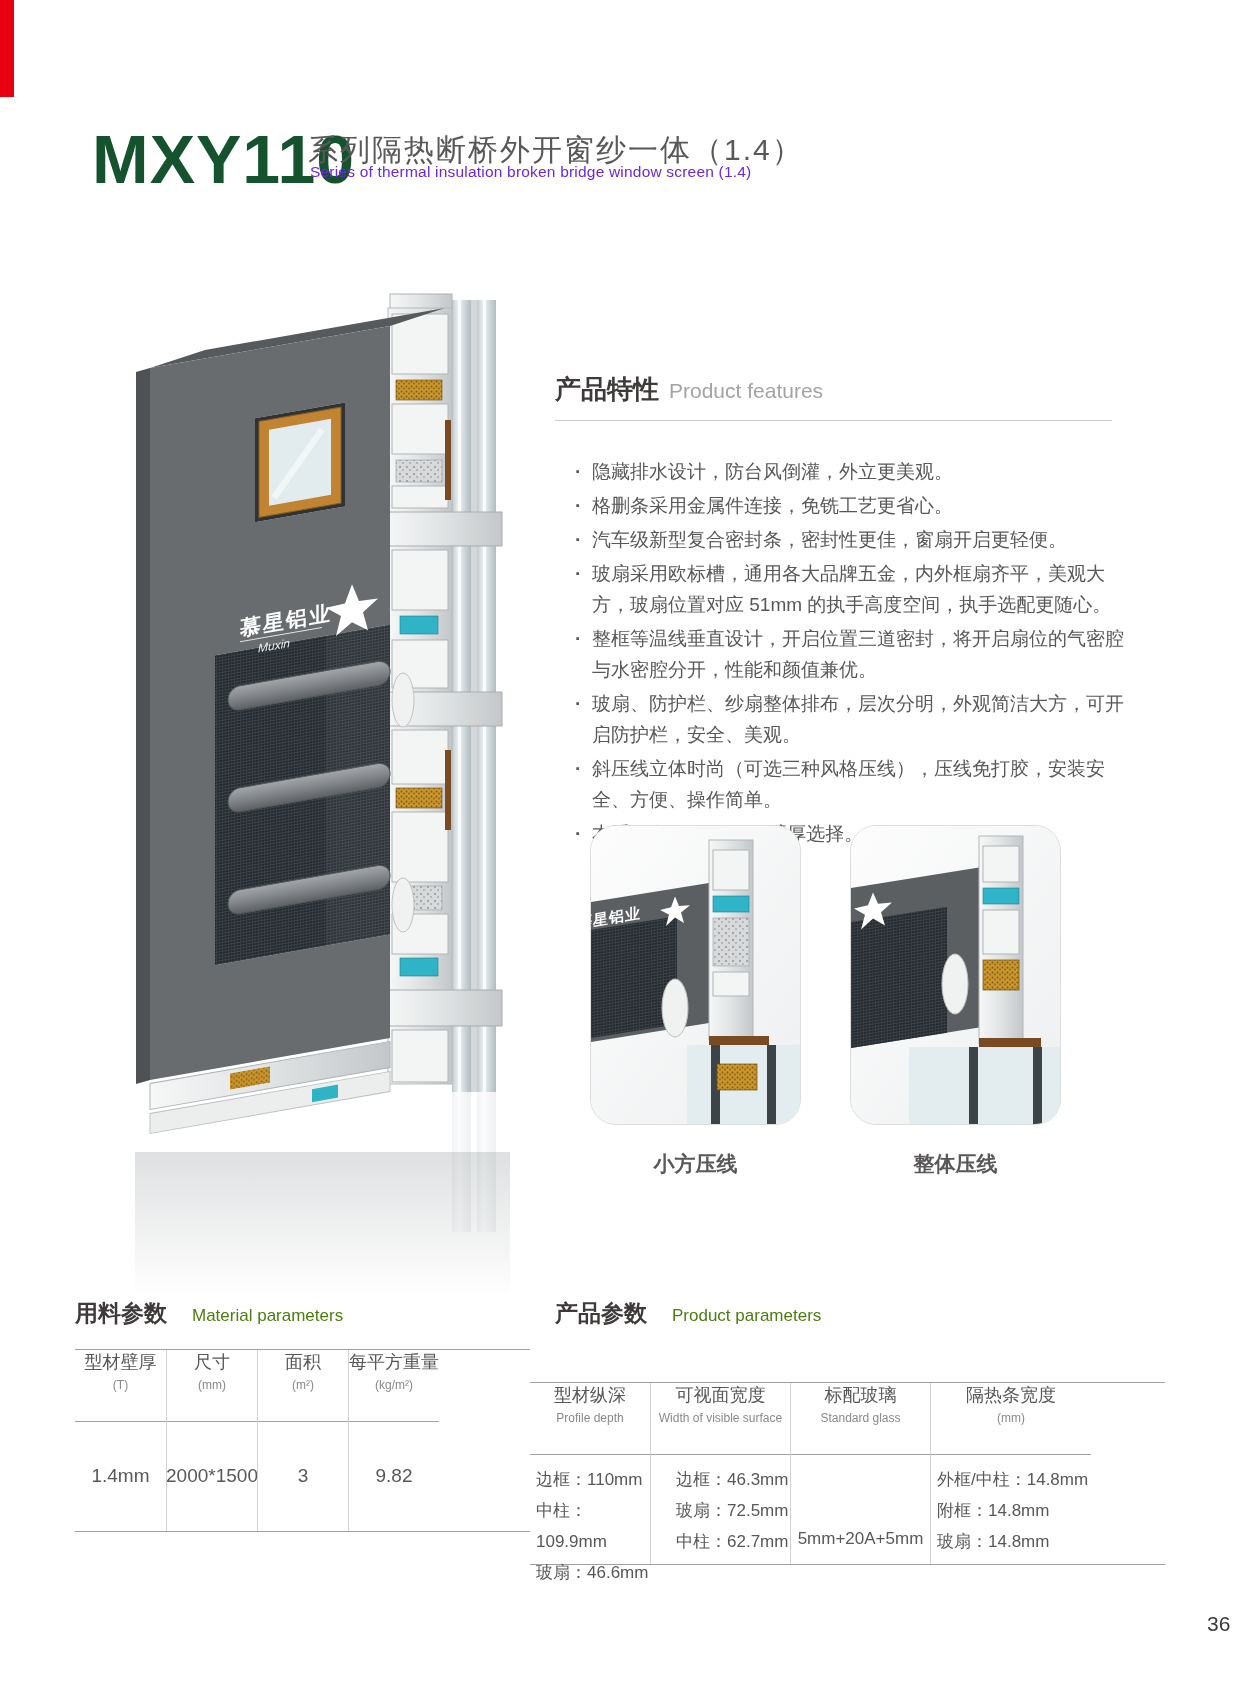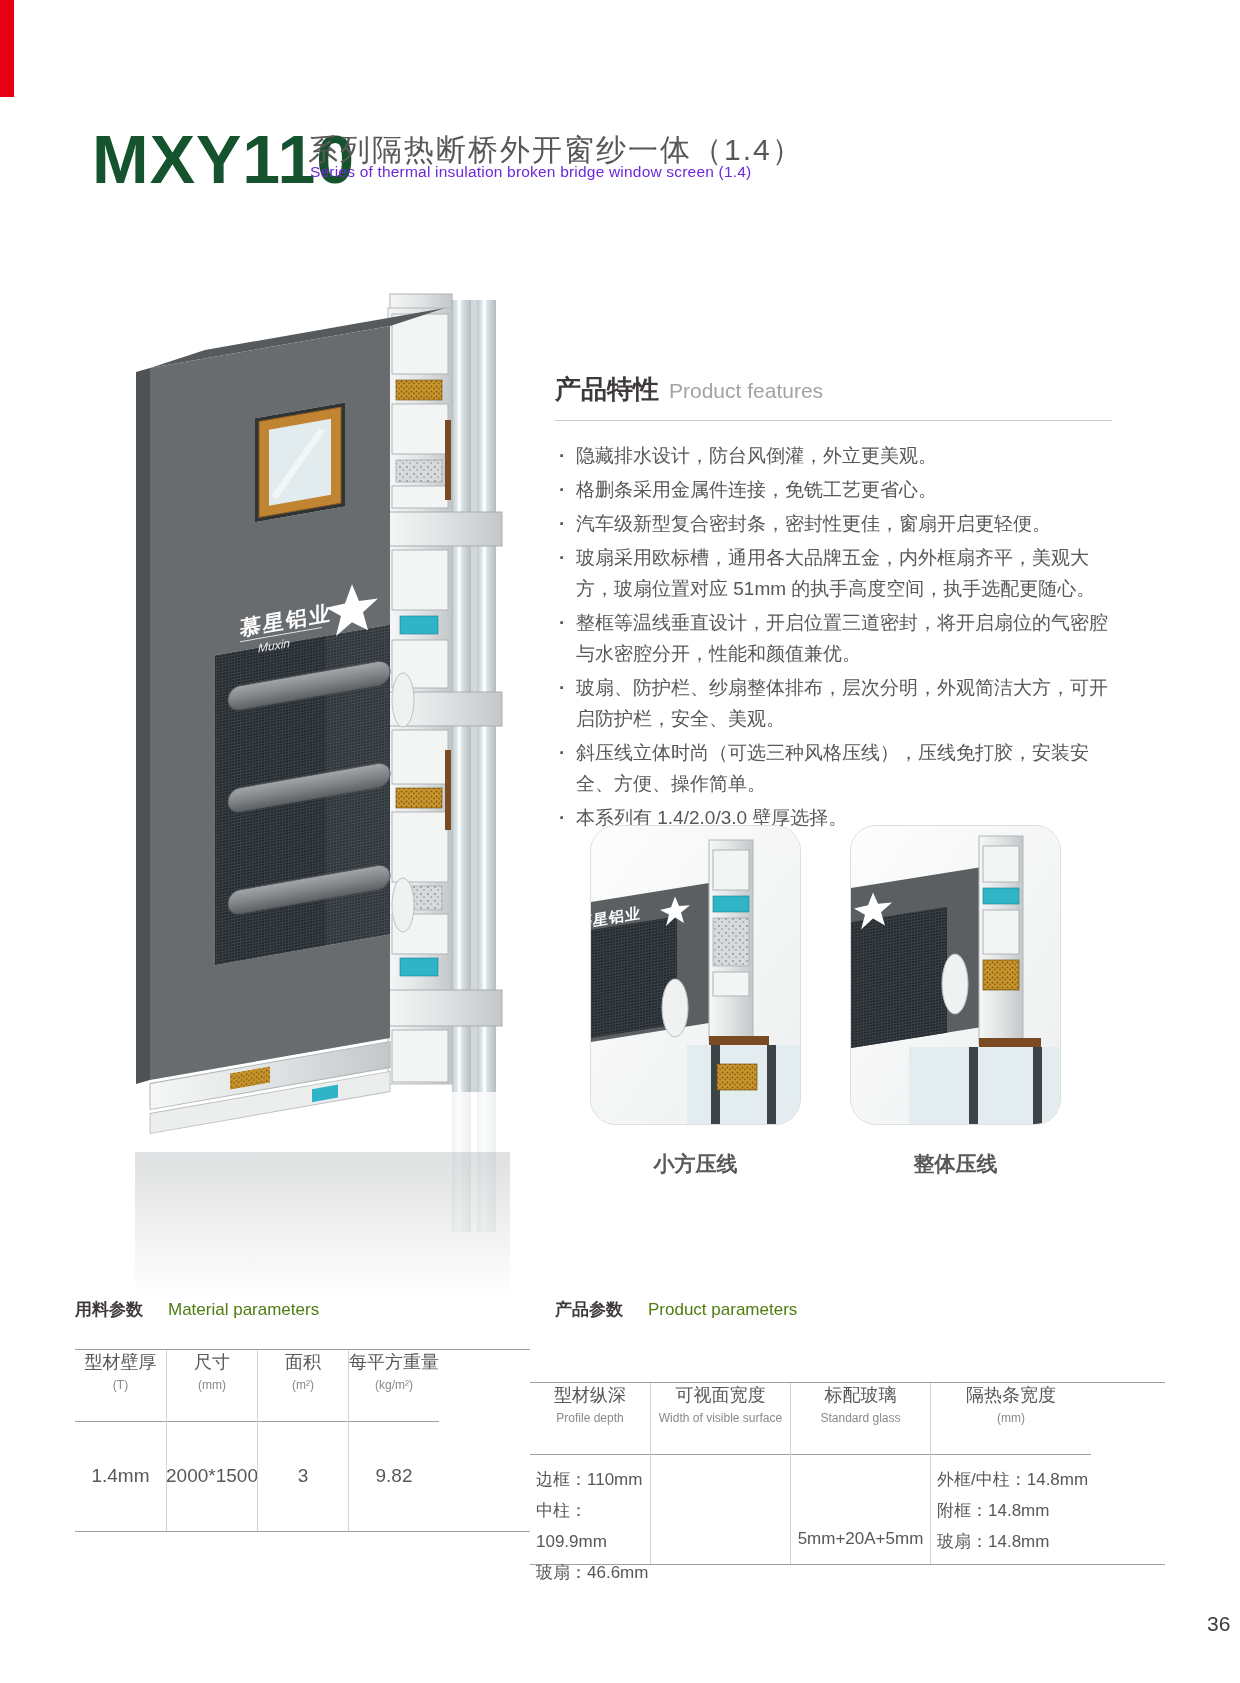--- a/index.html
+++ b/index.html
@@ -17,34 +17,34 @@
 
   
   .hero { position:absolute; left:90px; top:290px; width:450px; height:1010px; }
   .hero svg { display:block; }
 
   
   .features-head { position:absolute; left:555px; top:372px; white-space:nowrap; }
   .features-head .cn { font-size:26px; font-weight:bold; color:#3e3a39; }
   .features-head .en { font-size:21px; color:#a2a3a3; margin-left:10px; }
   .features-rule { position:absolute; left:555px; top:420px; width:557px; border-top:1px solid #c9caca; }
-  .features-list { position:absolute; left:555px; top:440px; width:557px; margin:0; padding:0; }
+  .features-list { position:absolute; left:555px; top:440px; width:557px; margin:16px; padding:0; }
   .features-list li { list-style:none; position:relative; padding-left:21px; font-size:19px; line-height:31px; color:#595757; margin-bottom:3px; }
   .features-list li::before { content:"·"; position:absolute; left:4px; top:0; color:#595757; font-weight:bold; }
 
   
   .variant-card { position:absolute; top:825px; width:211px; height:300px; border-radius:26px;
     border:1px solid #dcdddd; overflow:hidden; background:linear-gradient(135deg,#fdfdfd 0%,#eef0f1 100%); box-sizing:border-box; }
   .variant-card.left { left:590px; } .variant-card.right { left:850px; }
   .variant-caption { position:absolute; top:1150px; width:211px; text-align:center; font-size:21px; font-weight:bold; color:#595757; }
   .variant-caption.left { left:590px; } .variant-caption.right { left:850px; }
 
   
   .sub-head { position:absolute; top:1298px; white-space:nowrap; }
-  .sub-head .cn { font-size:17px; font-weight:bold; color:#3e3a39; }
+  .sub-head .cn { font-size:23px; font-weight:bold; color:#3e3a39; }
   .sub-head .en { font-size:17px; color:#4d7c0f; margin-left:25px; }
   .sub-head.mat { left:75px; } .sub-head.prod { left:555px; }
 
   
   .mtable { position:absolute; left:75px; top:1349px; width:455px; height:181px;
     border-top:1px solid #9fa0a0; border-bottom:1px solid #9fa0a0; display:flex; box-sizing:content-box; }
   .mtable .col { width:91px; box-sizing:border-box; }
   .mtable .col + .col { border-left:1px solid #d2d3d3; }
   .th { height:72px; border-bottom:1px solid #9fa0a0; display:flex; flex-direction:column; align-items:center; box-sizing:border-box; }
   .th .name { font-size:18px; color:#595757; }
@@ -305,20 +305,25 @@
         <div>边框：110mm</div>
         <div>中柱：109.9mm</div>
         <div>玻扇：46.6mm</div>
       </div>
     </div>
     <div class="col c2">
       <div class="th">
         <div class="name">可视面宽度</div>
         <div class="sub">Width of visible surface</div>
       </div>
+      <div class="td">
+        <div>边框：46.3mm</div>
+        <div>玻扇：72.5mm</div>
+        <div>中柱：62.7mm</div>
+      </div>
     </div>
     <div class="col c3">
       <div class="th">
         <div class="name">标配玻璃</div>
         <div class="sub">Standard glass</div>
       </div>
       <div class="td">
         <div>5mm+20A+5mm</div>
       </div>
     </div>

